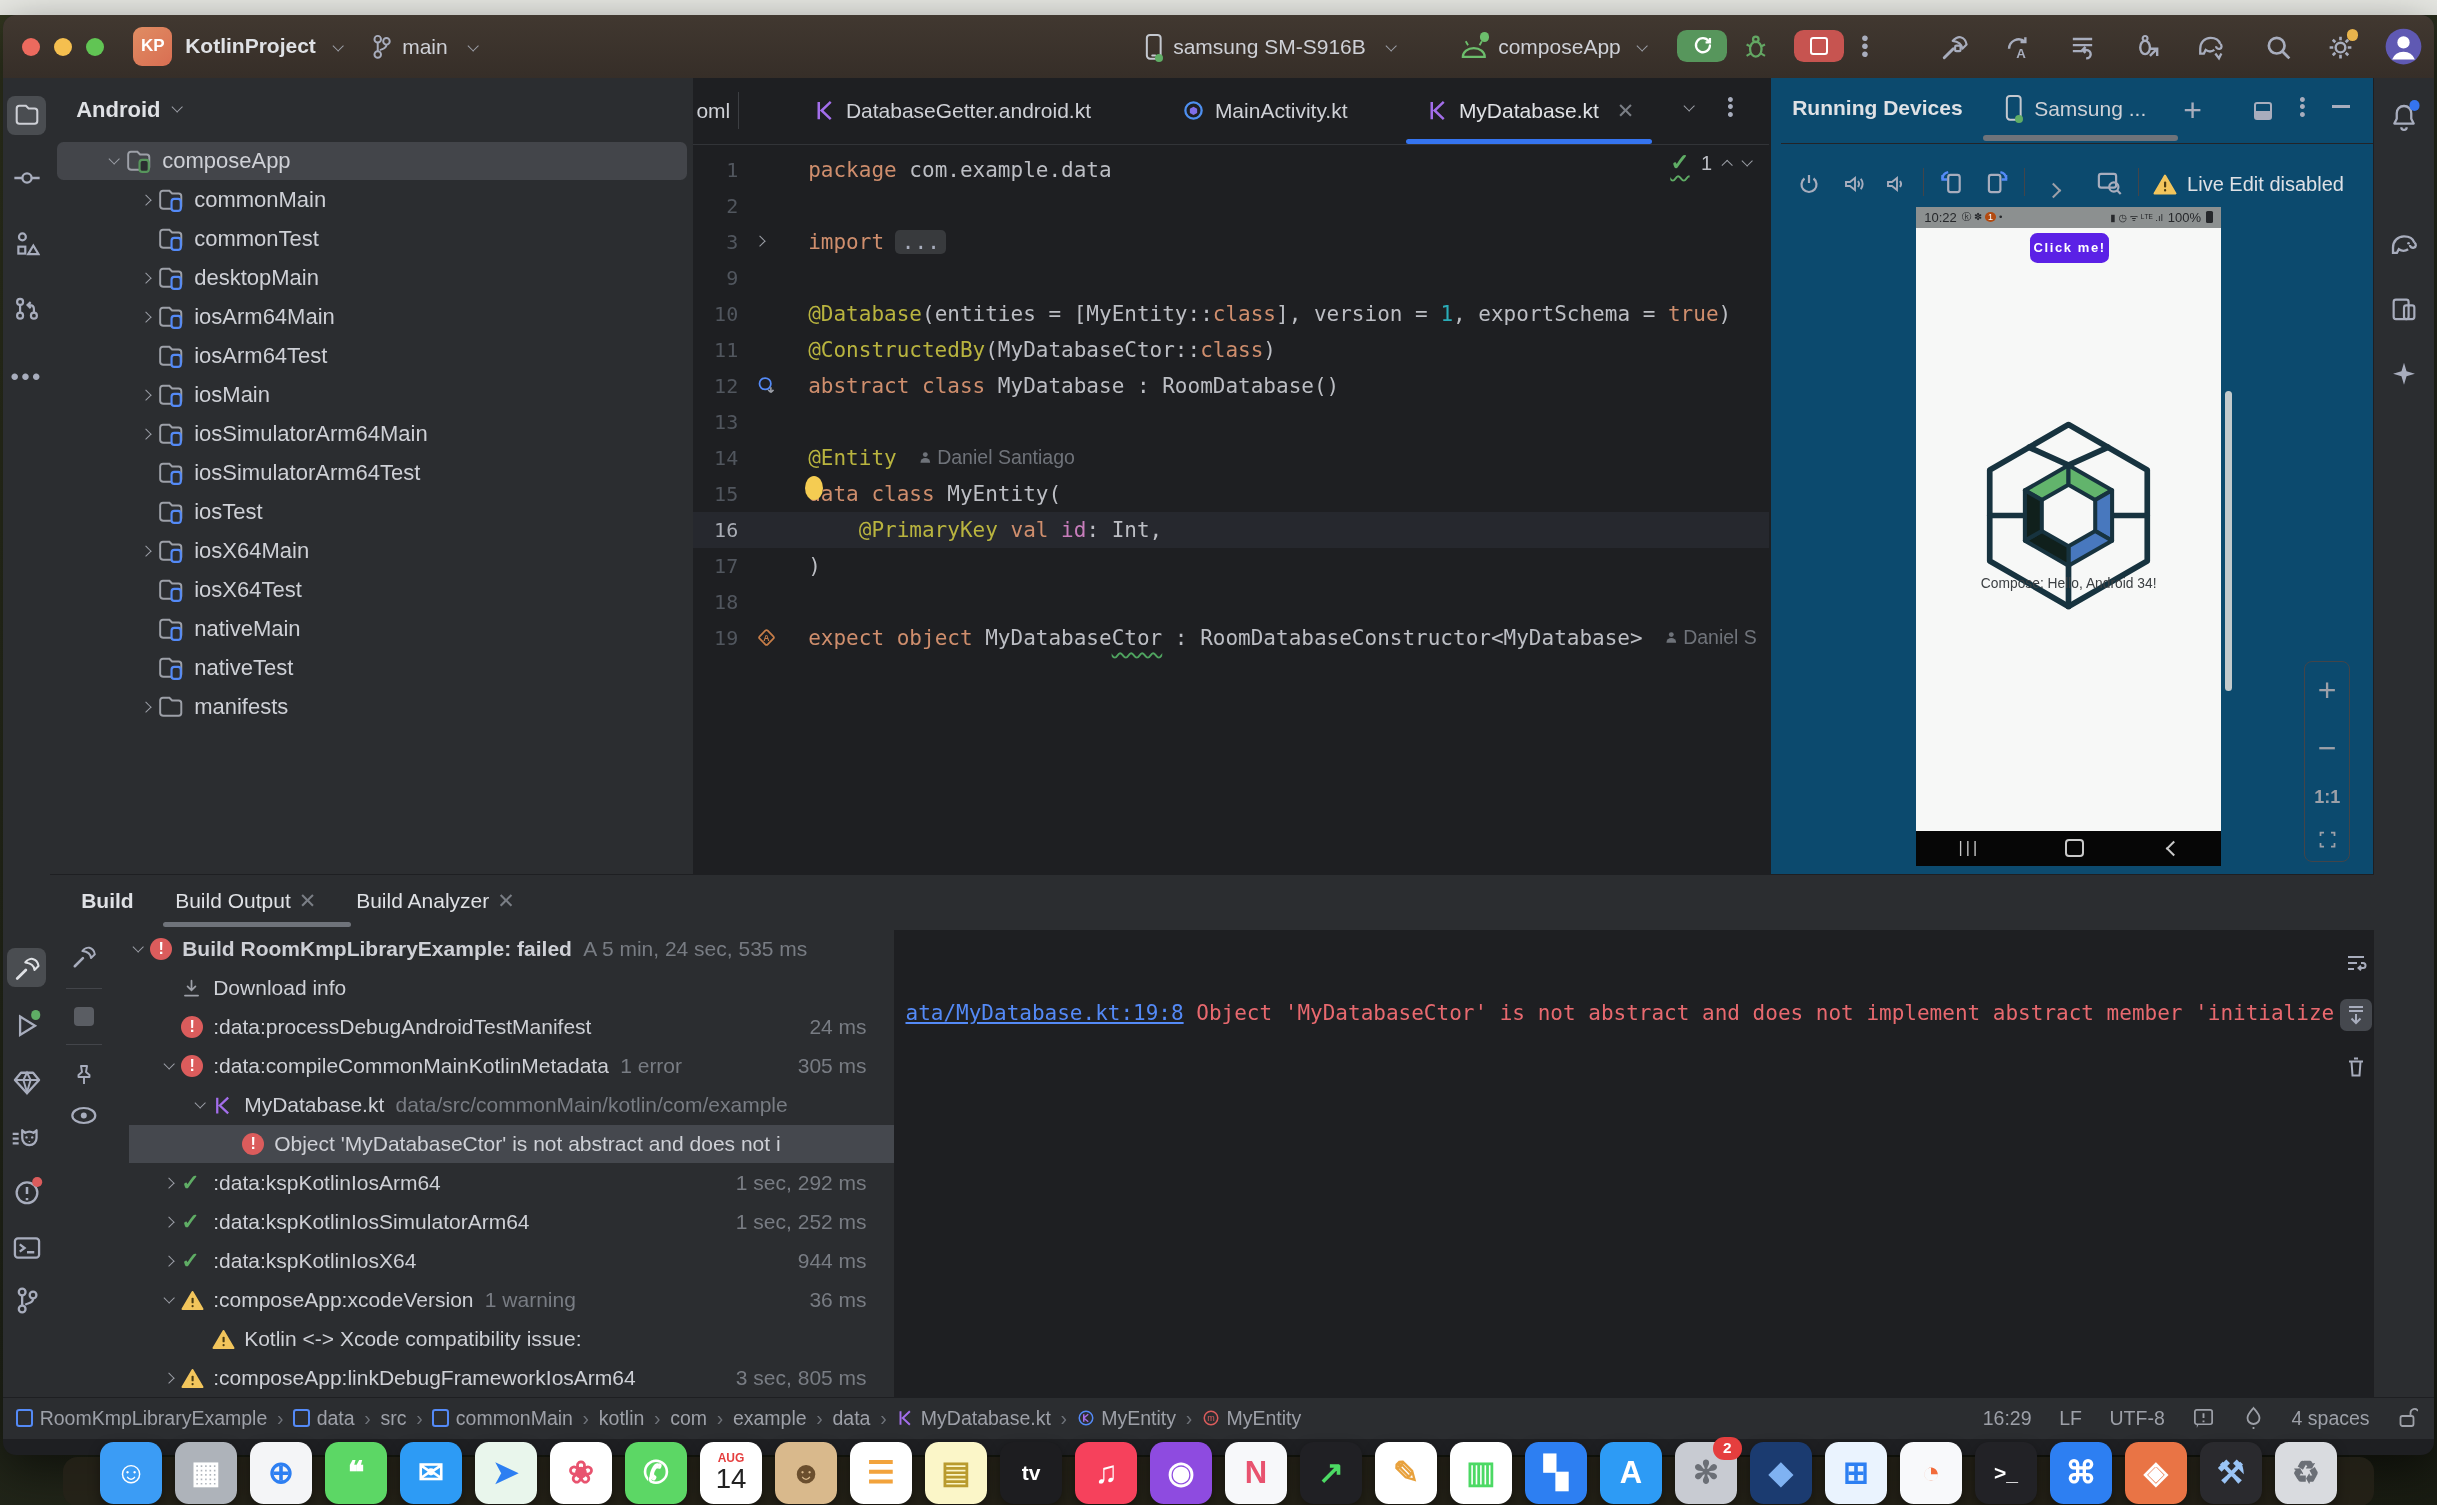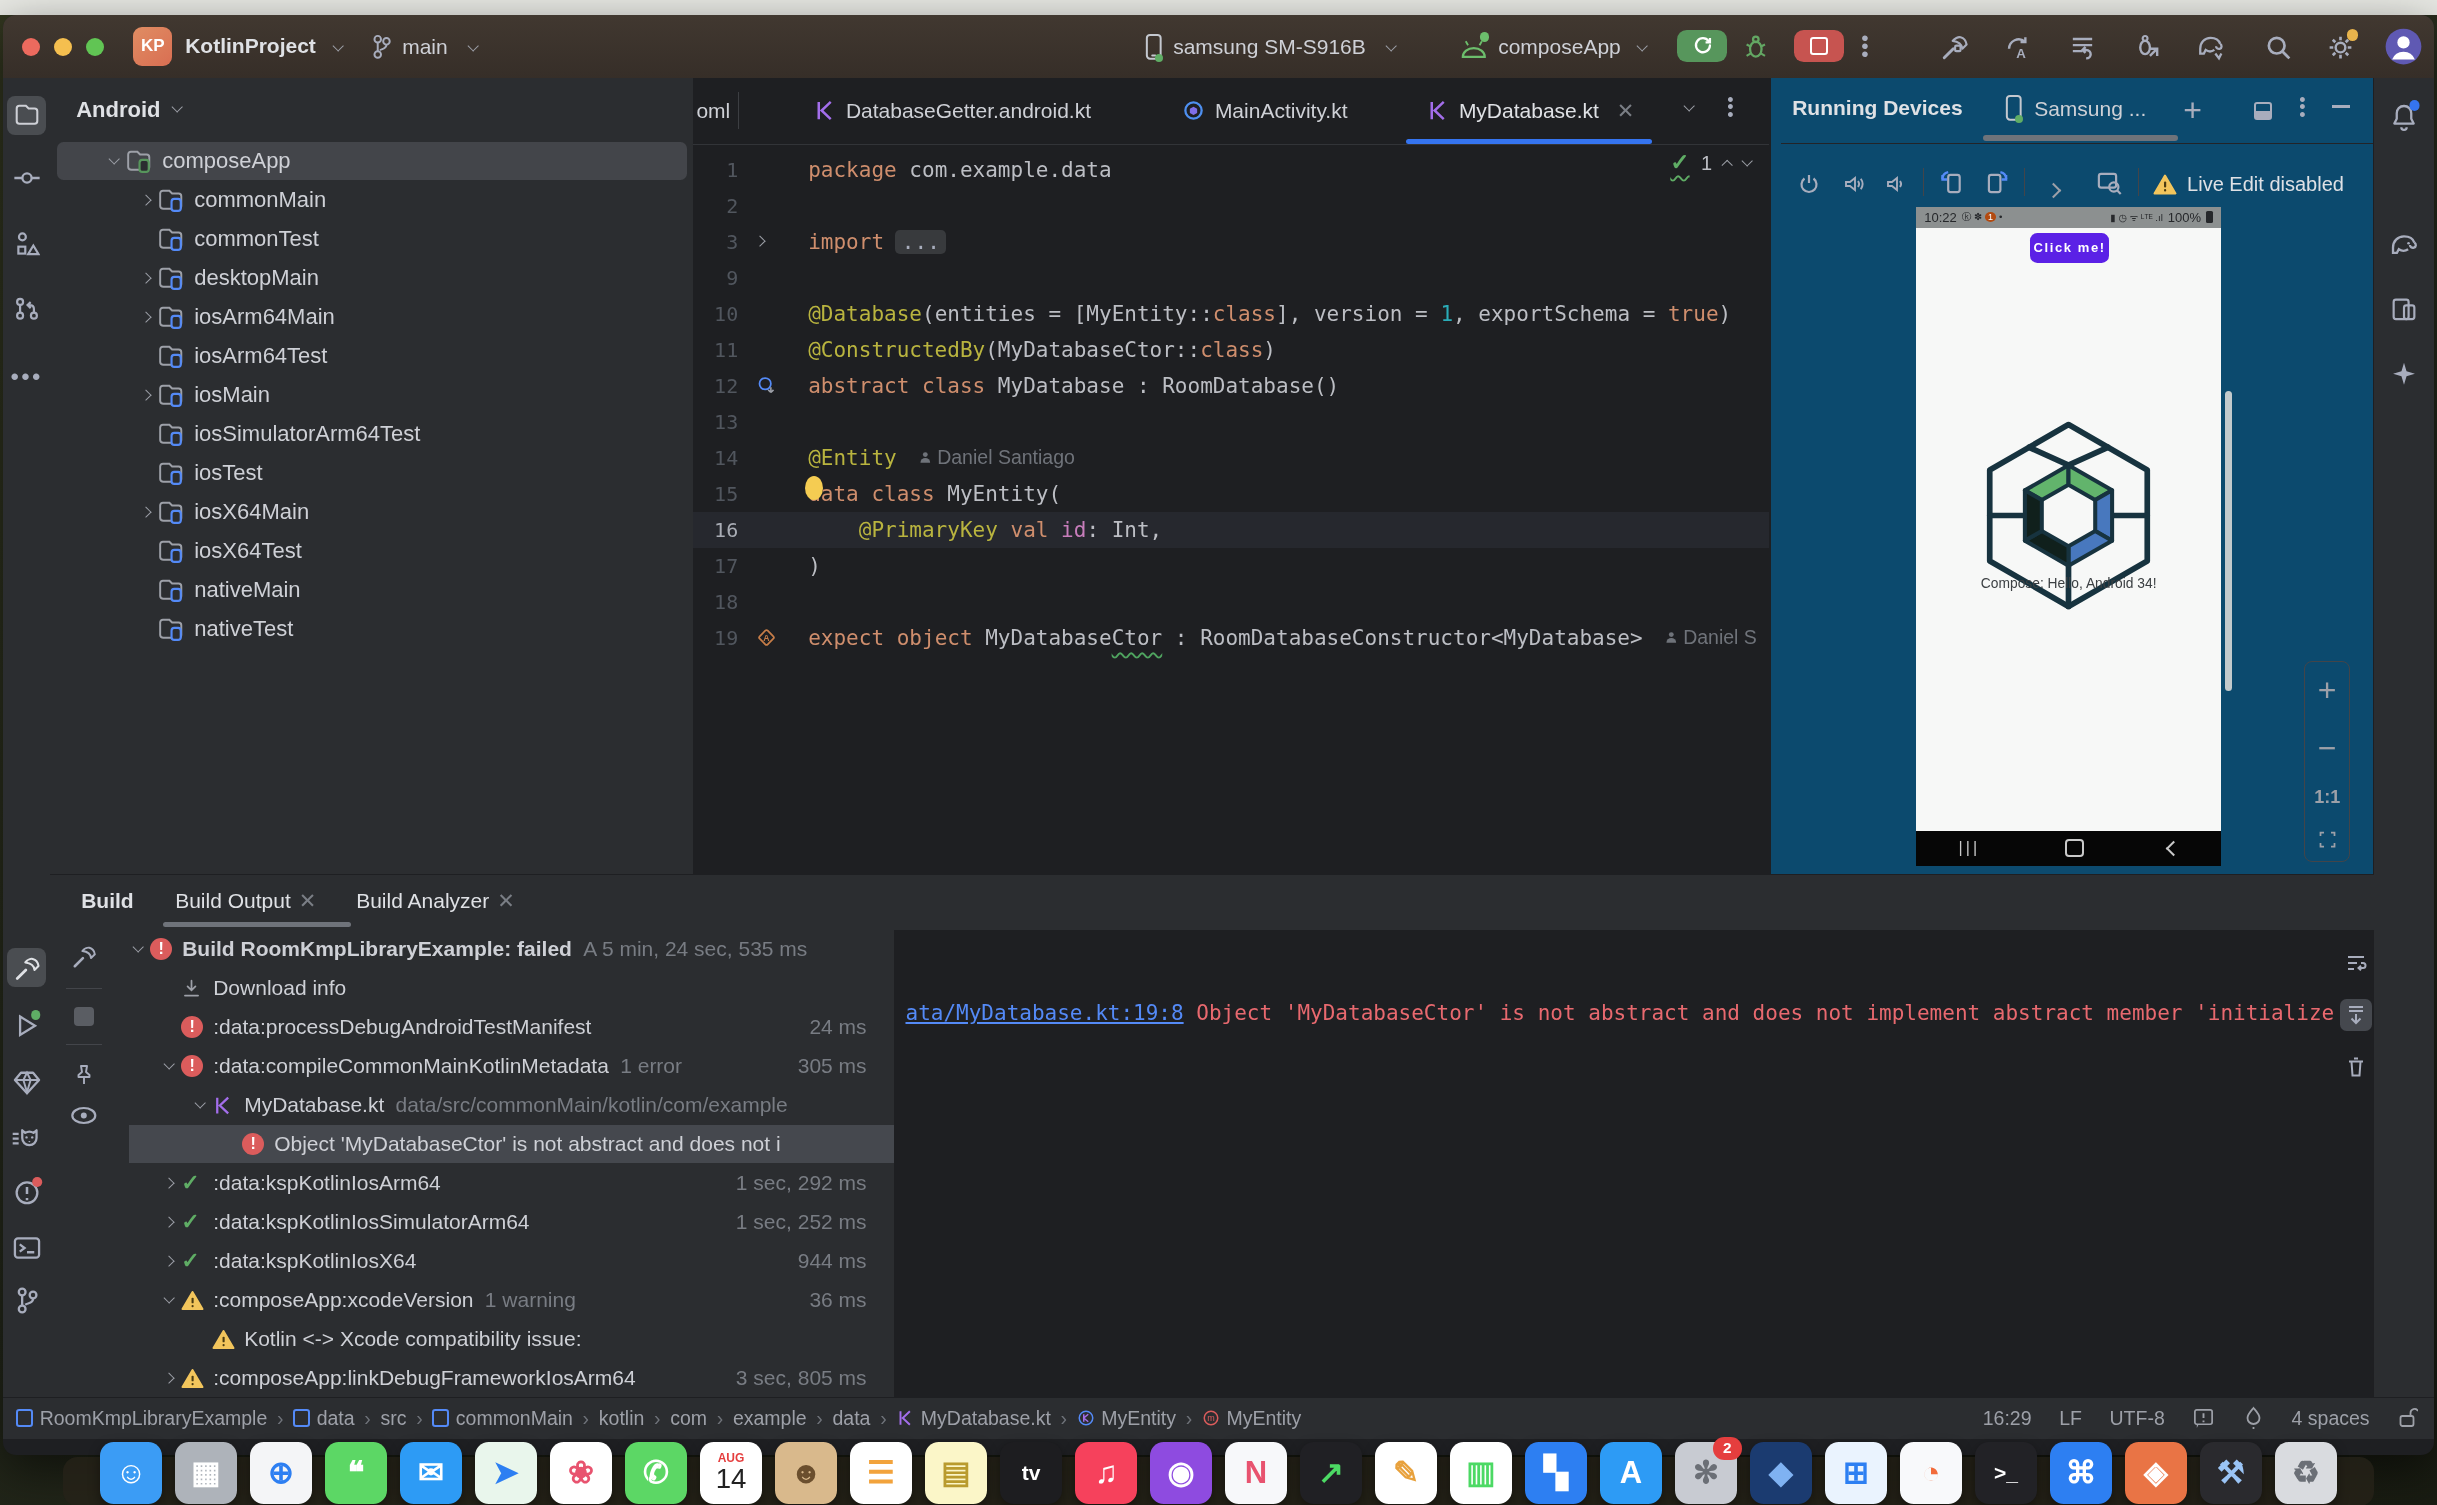--- a/index.html
+++ b/index.html
@@ -398,20 +398,32 @@
           </span>
           <span class="ticon">
             <svg width="26" height="24" viewBox="0 0 24 22">
               <path d="M2 5c0-1.6 1-2.5 2.5-2.5h6L13 5h6c1.5 0 2.5.9 2.5 2.5v9c0 1.6-1 2.5-2.5 2.5h-14C3 19 2 18.1 2 16.5z" fill="none" stroke="#9DA0A8" stroke-width="1.8"></path>
               <rect x="12.5" y="10" width="8.5" height="11" rx="2.5" fill="#2B2D30" stroke="#548AF7" stroke-width="2"></rect>
             </svg>
           </span>
           <span class="tlabel">iosMain</span>
         </div>
         <div class="trow" style="padding-left: 84px;">
+          <span class="chev-slot">
+            <span class="chev sm r"></span>
+          </span>
+          <span class="ticon">
+            <svg width="26" height="24" viewBox="0 0 24 22">
+              <path d="M2 5c0-1.6 1-2.5 2.5-2.5h6L13 5h6c1.5 0 2.5.9 2.5 2.5v9c0 1.6-1 2.5-2.5 2.5h-14C3 19 2 18.1 2 16.5z" fill="none" stroke="#9DA0A8" stroke-width="1.8"></path>
+              <rect x="12.5" y="10" width="8.5" height="11" rx="2.5" fill="#2B2D30" stroke="#548AF7" stroke-width="2"></rect>
+            </svg>
+          </span>
+          <span class="tlabel">iosSimulatorArm64Main</span>
+        </div>
+        <div class="trow" style="padding-left: 84px;">
           <span class="chev-slot"></span>
           <span class="ticon">
             <svg width="26" height="24" viewBox="0 0 24 22">
               <path d="M2 5c0-1.6 1-2.5 2.5-2.5h6L13 5h6c1.5 0 2.5.9 2.5 2.5v9c0 1.6-1 2.5-2.5 2.5h-14C3 19 2 18.1 2 16.5z" fill="none" stroke="#9DA0A8" stroke-width="1.8"></path>
               <rect x="12.5" y="10" width="8.5" height="11" rx="2.5" fill="#2B2D30" stroke="#548AF7" stroke-width="2"></rect>
             </svg>
           </span>
           <span class="tlabel">iosSimulatorArm64Test</span>
         </div>
         <div class="trow" style="padding-left: 84px;">
@@ -458,20 +470,31 @@
         </div>
         <div class="trow" style="padding-left: 84px;">
           <span class="chev-slot"></span>
           <span class="ticon">
             <svg width="26" height="24" viewBox="0 0 24 22">
               <path d="M2 5c0-1.6 1-2.5 2.5-2.5h6L13 5h6c1.5 0 2.5.9 2.5 2.5v9c0 1.6-1 2.5-2.5 2.5h-14C3 19 2 18.1 2 16.5z" fill="none" stroke="#9DA0A8" stroke-width="1.8"></path>
               <rect x="12.5" y="10" width="8.5" height="11" rx="2.5" fill="#2B2D30" stroke="#548AF7" stroke-width="2"></rect>
             </svg>
           </span>
           <span class="tlabel">nativeTest</span>
+        </div>
+        <div class="trow" style="padding-left: 84px;">
+          <span class="chev-slot">
+            <span class="chev sm r"></span>
+          </span>
+          <span class="ticon">
+            <svg width="26" height="24" viewBox="0 0 24 22">
+              <path d="M2 5c0-1.6 1-2.5 2.5-2.5h6L13 5h6c1.5 0 2.5.9 2.5 2.5v9c0 1.6-1 2.5-2.5 2.5h-14C3 19 2 18.1 2 16.5z" fill="none" stroke="#9DA0A8" stroke-width="1.8"></path>
+            </svg>
+          </span>
+          <span class="tlabel">manifests</span>
         </div>
       </div>
   </div>
 
   <div id="editor">
     <div id="tabbar">
       <span class="tab" style="left:3.2px">
           <span>oml</span>
         </span>
       <span class="abs" style="left:45px;top:14.6px;width:0.8px;height:37px;background:#3c3e42"></span>

